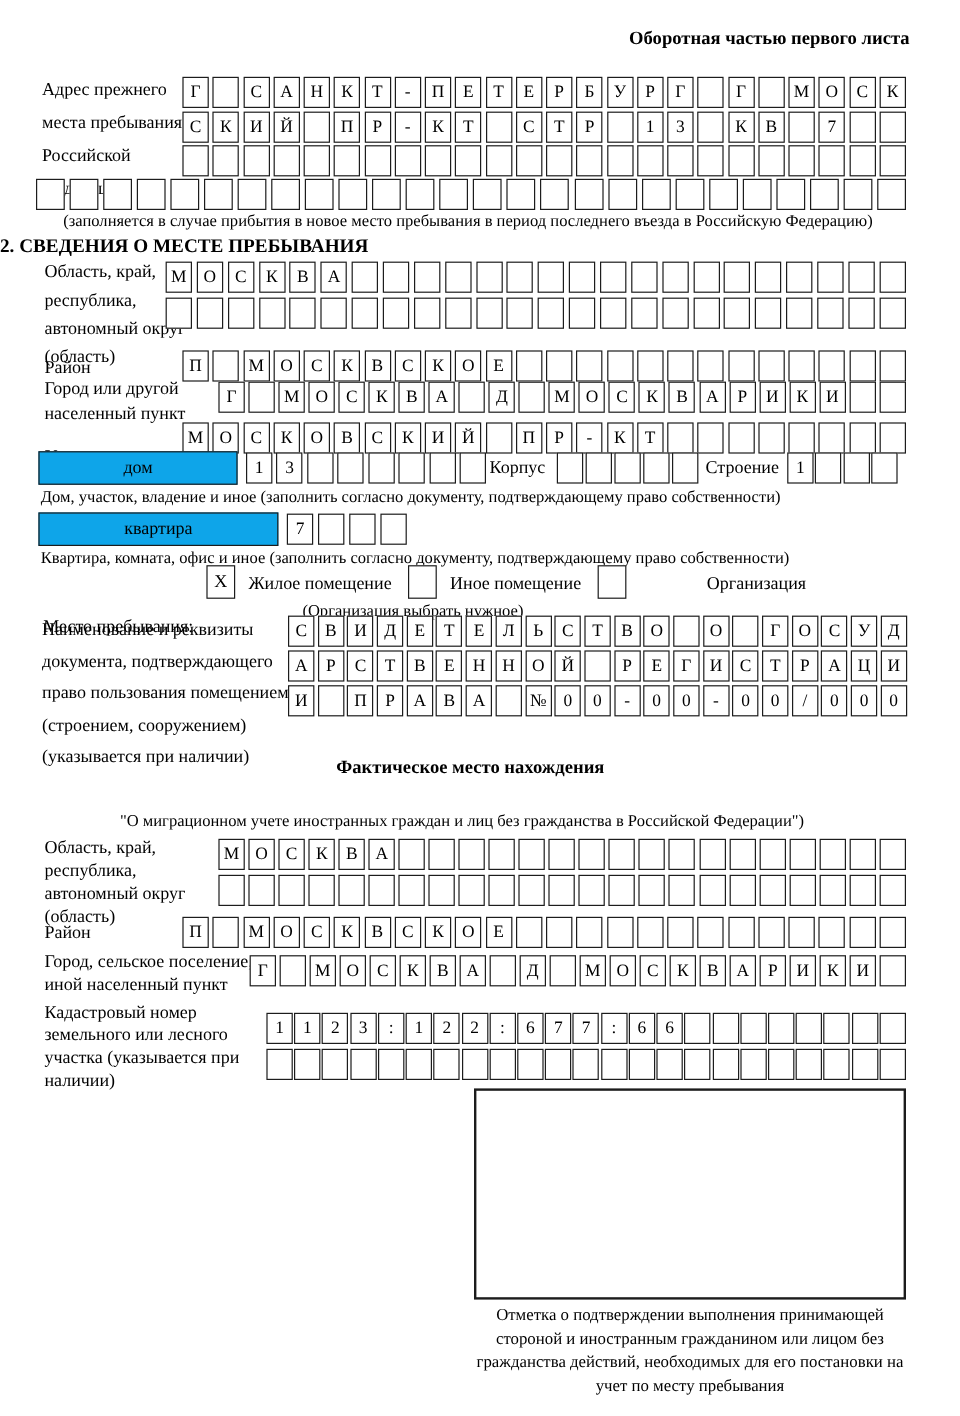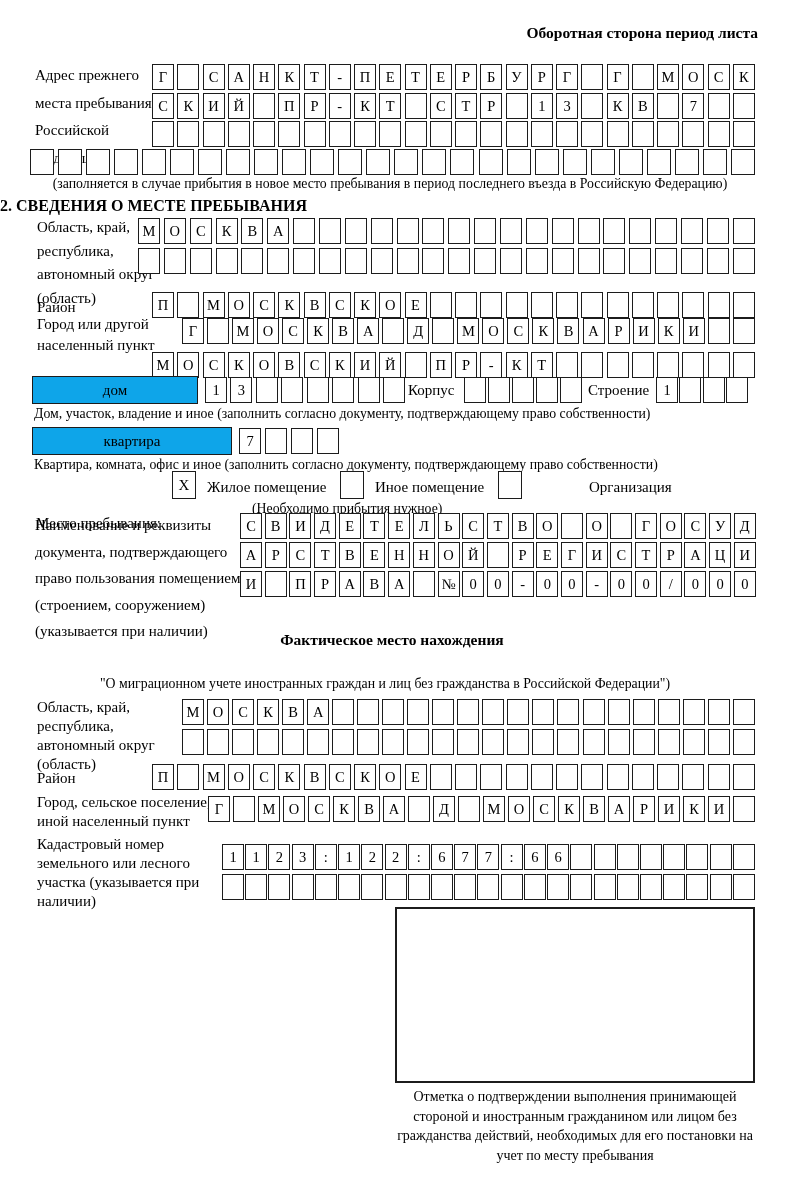--- a/index.html
+++ b/index.html
@@ -33,21 +33,21 @@
   .side-note { font-size:15.5px; font-weight:600; text-align:right; }
   .cnote { text-align:center; font-size:13.8px; }
   .stamp-box { border:2px solid #1c1c1c; background:#fff; }
   .caption { font-size:14px; line-height:19.5px; text-align:center; }
 </style>
 </head>
 <body>
 
 <div class="page">
 
-  <div class="abs side-note" style="top:24px; left:300px; right:42px;">Оборотная сторона период листа</div>
+  <div class="abs side-note" style="top:24px; left:300px; right:42px;">Оборотная частью первого листа</div>
 
   <div class="abs lbl" style="top:62px; left:35px; width:135px; line-height:27.5px;">Адрес прежнего места пребывания в Российской Федерации</div>
   <div class="abs cellrow" style="top:64px;  left:152px; width:603px;">
       <div class="cell">Г</div>
       <div class="cell"></div>
       <div class="cell">С</div>
       <div class="cell">А</div>
       <div class="cell">Н</div>
       <div class="cell">К</div>
       <div class="cell">Т</div>
@@ -327,21 +327,21 @@
     </div>
   <div class="abs note" style="top:457px; left:34px;">Квартира, комната, офис и иное (заполнить согласно документу, подтверждающему право собственности)</div>
 
   <div class="abs lbl" style="top:476px; left:36px;margin-top:36px;">Место пребывания:</div>
   <div class="abs checkbox" style="top:471px; left:172px;">X</div>
   <div class="abs lbl" style="top:476px; left:207px;">Жилое помещение</div>
   <div class="abs checkbox" style="top:471px; left:340px;"></div>
   <div class="abs lbl" style="top:476px; left:375px;">Иное помещение</div>
   <div class="abs checkbox" style="top:471px; left:498px;"></div>
   <div class="abs lbl" style="top:476px; left:553px;margin-left:36px;">Организация</div>
-  <div class="abs note" style="top:501px; left:252px;">(Необходимо прибытия нужное)</div>
+  <div class="abs note" style="top:501px; left:252px;">(Организация выбрать нужное)</div>
 
   <div class="abs lbl" style="top:512px; left:35px; width:215px; line-height:26.5px;">Наименование и реквизиты документа, подтверждающего право пользования помещением (строением, сооружением) (указывается при наличии)</div>
   <div class="abs cellrow" style="top:513px; left:240px; width:516px;">
       <div class="cell">С</div>
       <div class="cell">В</div>
       <div class="cell">И</div>
       <div class="cell">Д</div>
       <div class="cell">Е</div>
       <div class="cell">Т</div>
       <div class="cell">Е</div>

